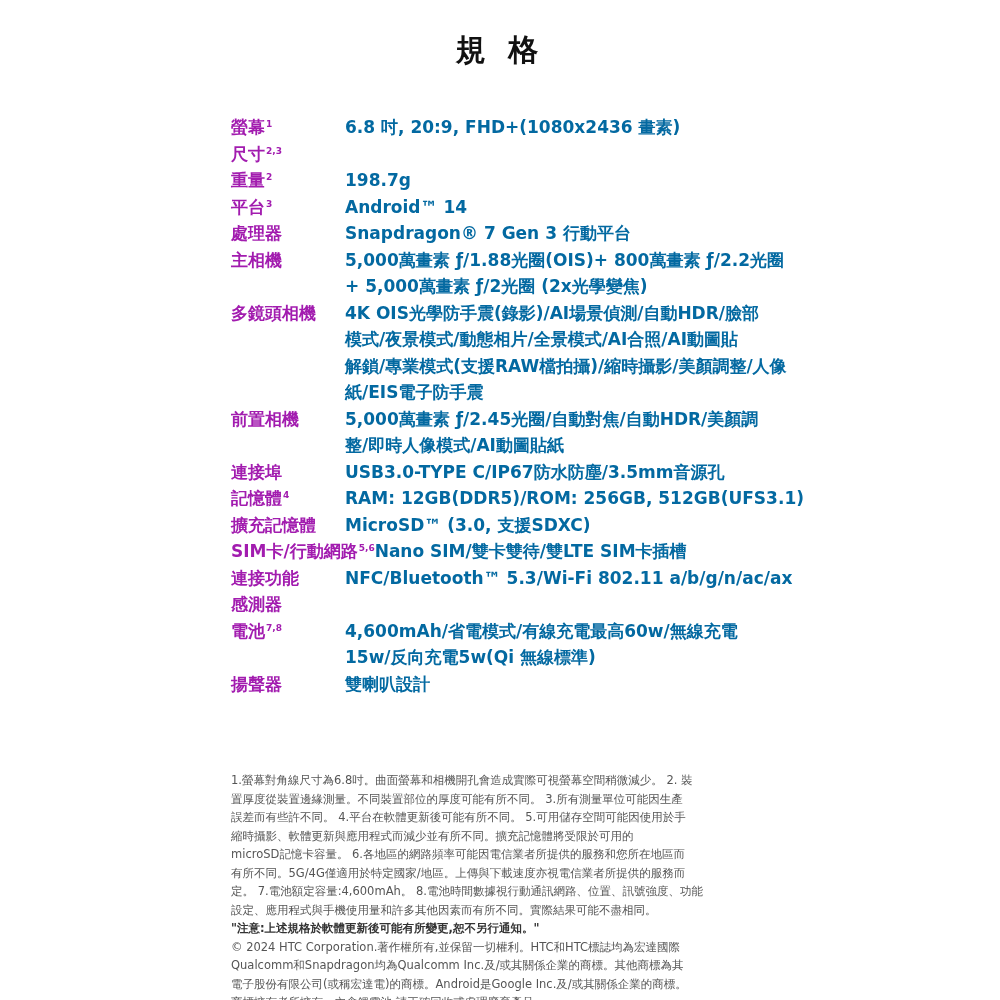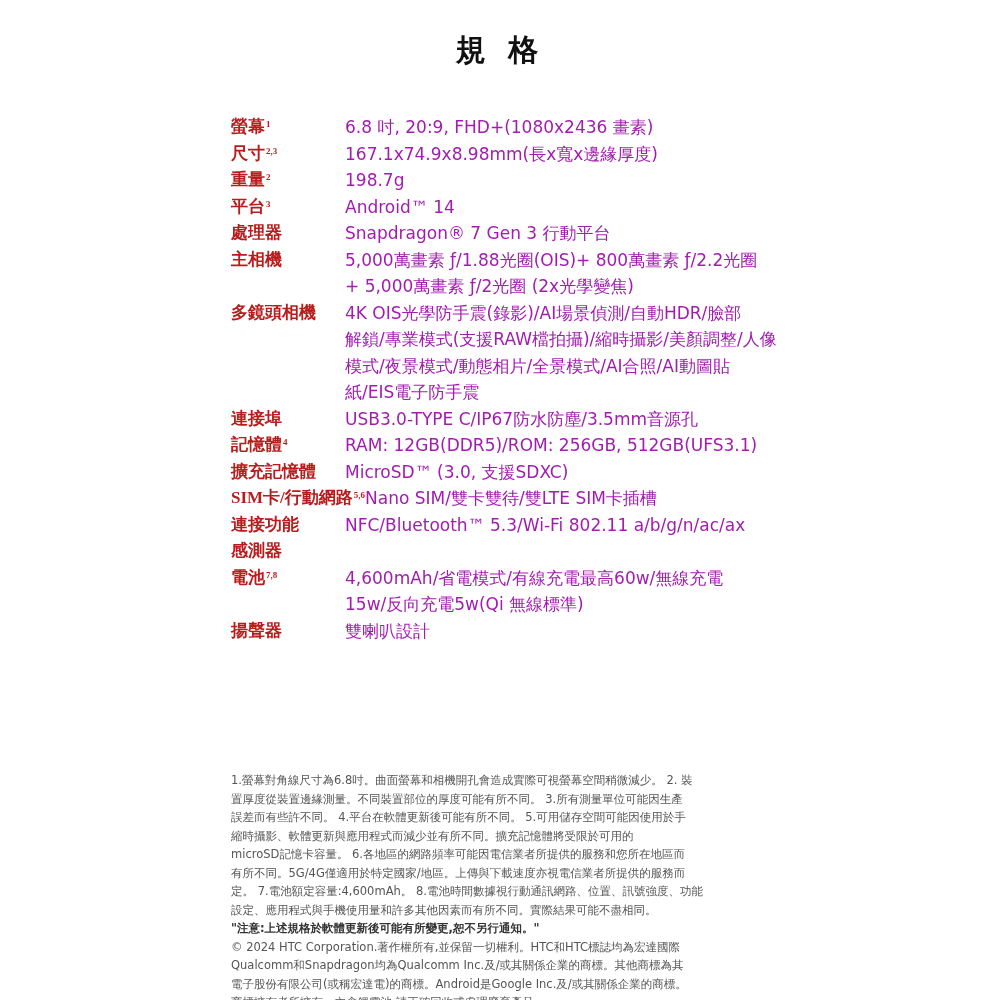--- a/index.html
+++ b/index.html
@@ -2,23 +2,23 @@
 <html><head>
 <meta charset="utf-8">
 <style>
   html, body { margin: 0; padding: 0; background: #ffffff; }
   body { width: 1000px; height: 1000px; position: relative; overflow: hidden;
          font-family: "DejaVu Sans", "Liberation Sans", sans-serif; color: #333; }
   .title { position: absolute; top: 30px; left: 0; width: 1000px; text-align: center;
            font-size: 30px; font-weight: bold; color: #111; letter-spacing: 6px; }
   .specs { position: absolute; top: 114px; left: 231px; width: 560px; }
   .row { display: flex; align-items: flex-start; font-size: 17px; line-height: 26.5px; }
-  .label { width: 114px; flex: 0 0 114px; font-weight: bold; color: #b91c1c; white-space: nowrap; font-family: Liberation Serif, serif; }
+  .label { width: 114px; flex: 0 0 114px; font-weight: bold; color: #a21caf; white-space: nowrap; }
   .label sup { font-size: 9px; vertical-align: top; position: relative; top: -3px; margin-left: 1px; }
-  .value { flex: 1; color: #a21caf; }
+  .value { flex: 1; color: #0369a1; font-weight: bold; }
   .value .line { display: block; white-space: nowrap; }
   .row.wide .label { width: auto; flex: 0 0 auto; }
   .notes { position: absolute; top: 747px; left: 231px; width: 548px; font-size: 11.5px;
            line-height: 18.5px; color: #555; margin-top: 24px; }
   .notes .nline { display: block; white-space: nowrap; overflow: hidden; }
   .notes .warn { font-weight: bold; color: #333; }
 </style>
 </head>
 <body>
 
@@ -26,23 +26,20 @@
 
 <div class="specs" id="specs">
     <div class="row">
       <div class="label"><span>螢幕</span><sup>1</sup></div>
       <div class="value">
         <span class="line">6.8 吋, 20:9, FHD+(1080x2436 畫素)</span>
       </div>
     </div>
     <div class="row">
       <div class="label"><span>尺寸</span><sup>2,3</sup></div>
-      <div class="value">
-        <span class="line">167.1x74.9x8.98mm(長x寬x邊緣厚度)</span>
-      </div>
     </div>
     <div class="row">
       <div class="label"><span>重量</span><sup>2</sup></div>
       <div class="value">
         <span class="line">198.7g</span>
       </div>
     </div>
     <div class="row">
       <div class="label"><span>平台</span><sup>3</sup></div>
       <div class="value">
@@ -59,23 +56,30 @@
       <div class="label"><span>主相機</span></div>
       <div class="value">
         <span class="line">5,000萬畫素 ƒ/1.88光圈(OIS)+ 800萬畫素 ƒ/2.2光圈</span>
         <span class="line">+ 5,000萬畫素 ƒ/2光圈 (2x光學變焦)</span>
       </div>
     </div>
     <div class="row">
       <div class="label"><span>多鏡頭相機</span></div>
       <div class="value">
         <span class="line">4K OIS光學防手震(錄影)/AI場景偵測/自動HDR/臉部</span>
+        <span class="line">模式/夜景模式/動態相片/全景模式/AI合照/AI動圖貼</span>
         <span class="line">解鎖/專業模式(支援RAW檔拍攝)/縮時攝影/美顏調整/人像</span>
-        <span class="line">模式/夜景模式/動態相片/全景模式/AI合照/AI動圖貼</span>
         <span class="line">紙/EIS電子防手震</span>
+      </div>
+    </div>
+    <div class="row">
+      <div class="label"><span>前置相機</span></div>
+      <div class="value">
+        <span class="line">5,000萬畫素 ƒ/2.45光圈/自動對焦/自動HDR/美顏調</span>
+        <span class="line">整/即時人像模式/AI動圖貼紙</span>
       </div>
     </div>
     <div class="row">
       <div class="label"><span>連接埠</span></div>
       <div class="value">
         <span class="line">USB3.0-TYPE C/IP67防水防塵/3.5mm音源孔</span>
       </div>
     </div>
     <div class="row">
       <div class="label"><span>記憶體</span><sup>4</sup></div>

